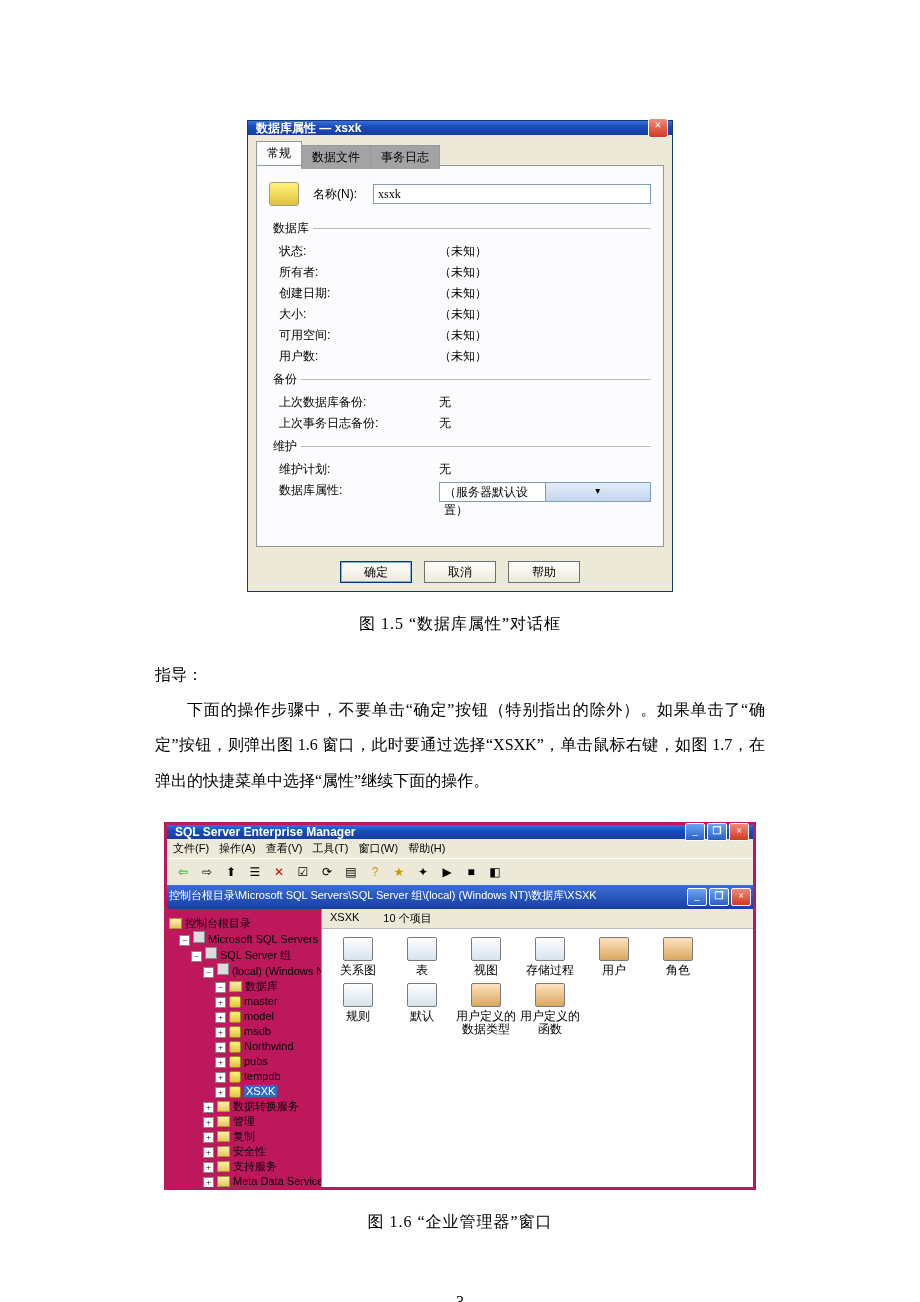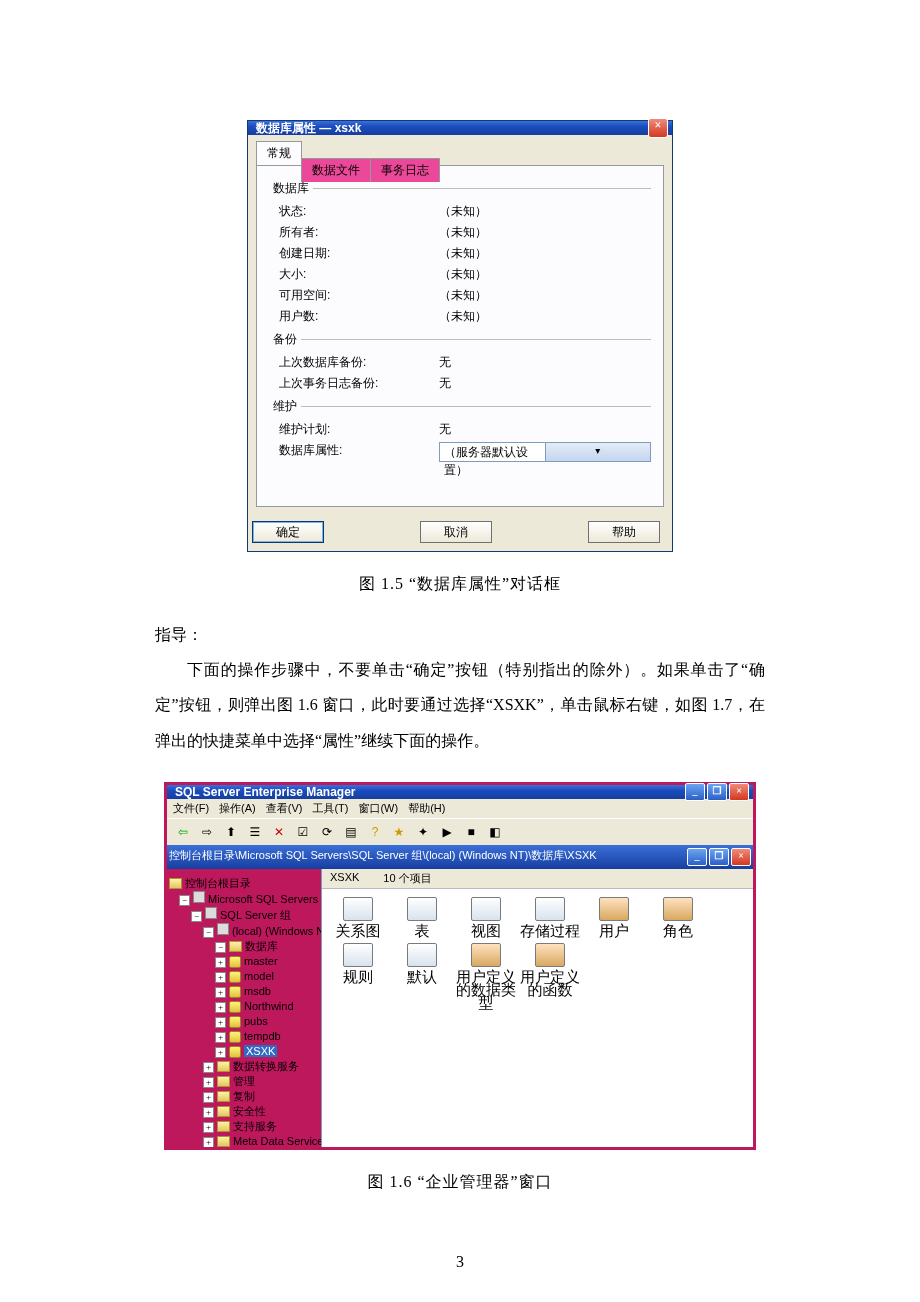--- a/index.html
+++ b/index.html
@@ -4,35 +4,35 @@
 <style>
   body{margin:0;background:#fff;font-family:"SimSun","宋体",serif;font-size:16px;color:#000}
   .page{width:920px;margin:0 auto;position:relative;padding:120px 155px 60px 155px;box-sizing:border-box}
   
   .dlg{width:424px;margin:0 auto;border:1px solid #123a7a;background:#ece9d8;font-family:"Tahoma",sans-serif;font-size:12px;color:#000}
   .titlebar{height:14px;background:linear-gradient(#3b6fd8,#1a4cbd 40%,#163ea0);display:flex;align-items:center;padding:0 4px}
   .titlebar .t{color:#fff;font-size:12px;font-weight:bold;padding-left:4px;flex:1}
   .xbtn{width:18px;height:18px;background:linear-gradient(#f08a7b,#d33820);border:1px solid #fff;border-radius:3px;color:#fff;font:bold 12px/1 Tahoma;text-align:center}
   .tabs{display:flex;padding:6px 8px 0 8px}
   .tab{padding:3px 10px;border:1px solid #919b9c;border-bottom:none;background:#fcfcfe;margin-right:-1px;position:relative;z-index:2;cursor:pointer}
-  .tab.inactive{background:#ec4899;top:17px;z-index:1}
+  .tab.inactive{background:#a3a3a3;top:4px;z-index:1}
   .tabpane{margin:0 8px 8px 8px;border:1px solid #919b9c;background:#fcfcfe;padding:10px 12px 40px 12px;position:relative}
   .namebox{display:flex;align-items:center;padding:6px 0 10px 0}
   .dbicon{width:28px;height:22px;border:1px solid #a0a080;background:linear-gradient(#fff57a,#e0c040);border-radius:3px;margin-right:14px}
   .namebox label{width:60px}
   .txt{flex:1;height:18px;border:1px solid #7f9db9;background:#fff;padding:0 4px;font:12px Tahoma}
   fieldset.grp{border:none;border-top:1px solid #bbb;margin:4px 0 2px 0;padding:4px 0 0 0}
   fieldset.grp legend{padding:0 4px;color:#000;font-size:12px}
   .row{display:flex;padding:2px 0 2px 10px}
   .row .k{width:160px}
   .row .v{flex:1}
   .combo{display:flex;width:210px;border:1px solid #7f9db9;background:#fff;height:18px}
   .combo span{flex:1;padding:0 4px;line-height:18px}
   .combo .arr{width:16px;background:linear-gradient(#e4ecf7,#c4d5ef);border-left:1px solid #7f9db9;text-align:center;line-height:16px;font-size:10px}
-  .btnbar{display:flex;justify-content:space-between;gap:12px;padding:6px 12px 8px 4px}
+  .btnbar{display:flex;justify-content:center;gap:12px;padding:6px 12px 8px 12px}
   .btn{width:72px;height:22px;border:1px solid #707070;background:linear-gradient(#fff,#ece9d8);font:12px Tahoma;cursor:pointer}
   .btn.def{border:1px solid #003c74;box-shadow:inset 0 0 0 1px #86b0e2}
   .caption{text-align:center;margin:22px 0;letter-spacing:1px}
   .para{line-height:2.2;text-align:justify}
   .para.lead{margin-top:18px}
   .para.first{text-indent:2em}
   
   .emw{width:586px;margin:24px auto 0 auto;border:3px solid #be185d;font-family:Tahoma,sans-serif;font-size:11px}
   .emw .titlebar .mini{display:flex;gap:2px}
   .mini .wb{width:18px;height:16px;background:linear-gradient(#6aa5f2,#2c5fc6);border:1px solid #fff;border-radius:2px;color:#fff;text-align:center;font:bold 10px/14px Tahoma}
@@ -50,41 +50,46 @@
   .tree .i1{padding-left:10px}.tree .i2{padding-left:22px}.tree .i3{padding-left:34px}.tree .i4{padding-left:46px}
   .exp{display:inline-block;width:9px;height:9px;border:1px solid #888;background:#fff;text-align:center;font:9px/8px Tahoma;margin-right:3px}
   .exp.m:before{content:"−"}.exp.p:before{content:"+"}
   .cyl{display:inline-block;width:10px;height:10px;background:linear-gradient(#fff57a,#e0c040);border:1px solid #a08020;border-radius:2px;margin-right:3px;vertical-align:middle}
   .fld{display:inline-block;width:11px;height:9px;background:linear-gradient(#fff2a8,#e2c65e);border:1px solid #b09030;margin-right:3px;vertical-align:middle}
   .srv{display:inline-block;width:10px;height:10px;background:#dcdcdc;border:1px solid #888;margin-right:3px}
   .sel{background:#316ac5;color:#fff;padding:0 2px}
   .rpane{flex:1;background:#fff}
   .rhdr{background:#ece9d8;border-bottom:1px solid #bbb;padding:2px 8px;font-size:11px;display:flex;gap:24px}
   .icons{display:flex;flex-wrap:wrap;padding:8px 4px;gap:0}
-  .ico{width:64px;text-align:center;font-size:15px;line-height:13px;margin-bottom:6px;cursor:pointer}
+  .ico{width:64px;text-align:center;font-size:12px;line-height:13px;margin-bottom:6px;cursor:pointer}
   .ico .g{width:28px;height:22px;margin:0 auto 3px auto;border:1px solid #7a7a7a;background:linear-gradient(#fff,#d8e2ee);border-radius:2px}
   .ico .g.people{background:linear-gradient(#ffe2c0,#d8a860)}
   .pagenum{text-align:center;margin-top:60px}
 </style>
 </head>
 <body>
 
 <div class="page">
 
   <div class="dlg">
     <div class="titlebar">
       <span class="t">数据库属性 — xsxk</span>
       <div class="xbtn">×</div>
     </div>
     <div class="tabs">
       <div class="tab">常规</div>
       <div class="tab inactive">数据文件</div>
       <div class="tab inactive">事务日志</div>
     </div>
     <div class="tabpane">
+      <div class="namebox">
+        <div class="dbicon"></div>
+        <label>名称(N):</label>
+        <input class="txt" value="xsxk" style="">
+      </div>
       <fieldset class="grp">
           <legend>数据库</legend>
         <div class="row">
             <span class="k">状态:</span>
             <span class="v">（未知）</span>
           </div>
         <div class="row">
             <span class="k">所有者:</span>
             <span class="v">（未知）</span>
           </div>

